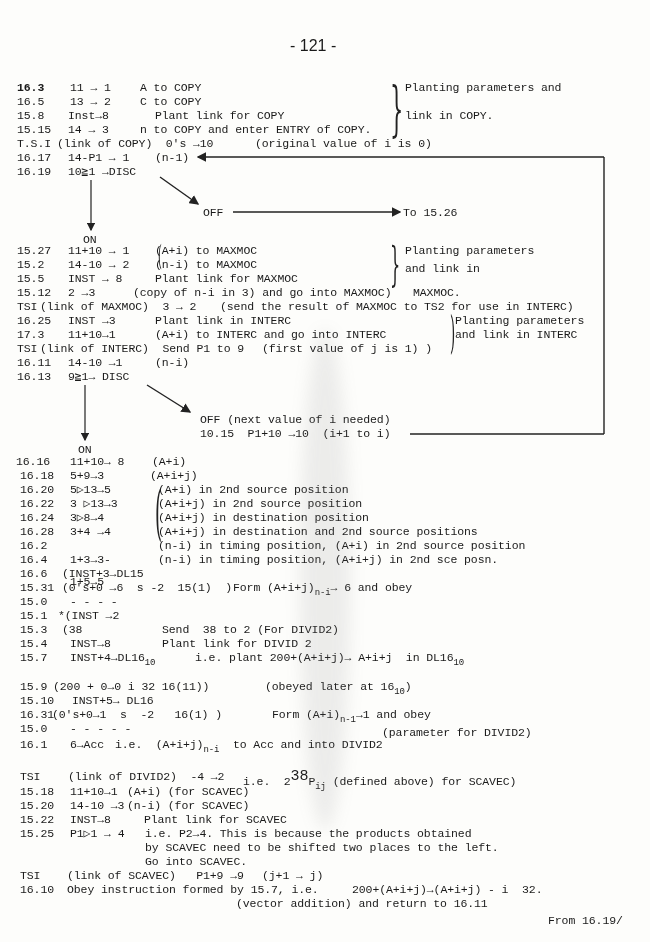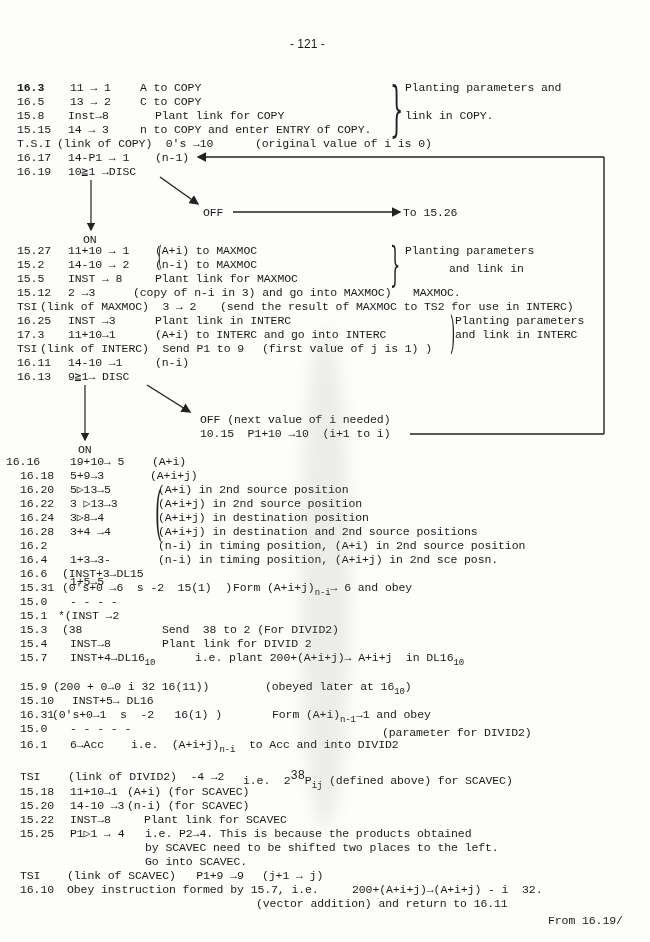--- a/index.html
+++ b/index.html
@@ -1,21 +1,21 @@
 <!DOCTYPE html>
 <html><head>
 <meta charset="utf-8">
 <style>
   html, body { margin:0; padding:0; }
   body { width:650px; height:942px; background:#fdfdfb; position:relative; overflow:hidden;
          font-family:"Liberation Mono","DejaVu Sans Mono",monospace; color:#1a1a1a; }
   .ln { position:absolute; font-size:11.5px; white-space:pre; line-height:13px; letter-spacing:-0.1px; }
-  .pg { position:absolute; font-family:"Liberation Sans",sans-serif; font-size:12px; }
+  .pg { position:absolute; font-family:"Liberation Sans",sans-serif; font-size:16px; }
   .sub { font-size:9px; vertical-align:-4px; }
-  .sup { font-size:12px; vertical-align:5px; }
+  .sup { font-size:15px; vertical-align:5px; }
   .brace { position:absolute; font-family:"DejaVu Serif",serif; color:#222; line-height:1; }
   .speck { position:absolute; background:rgba(120,120,120,0.25); border-radius:50%; }
   svg { position:absolute; left:0; top:0; overflow:visible; }
 </style>
 </head>
 <body>
 
 <div>
 
   <div class="pg" style="left:290px;top:37px;">- 121 -</div>
@@ -62,21 +62,21 @@
   <div class="ln" style="left:17px;top:258px;">15.2</div>
   <div class="ln" style="left:68px;top:258px;">14-10 → 2</div>
   <div class="ln" style="left:155px;top:258px;">(n-i) to MAXMOC</div>
 
   <div class="ln" style="left:17px;top:272px;">15.5</div>
   <div class="ln" style="left:68px;top:272px;">INST → 8</div>
   <div class="ln" style="left:155px;top:272px;">Plant link for MAXMOC</div>
 
   <div class="brace" style="left:390px;top:241px;font-size:46px;transform:scaleX(0.35);transform-origin:left top;">}</div>
   <div class="ln" style="left:405px;top:244px;">Planting parameters</div>
-  <div class="ln" style="left:405px;top:262px;margin-left:44px;">and link in</div>
+  <div class="ln" style="left:405px;top:262px;">and link in</div>
   <div class="ln" style="left:413px;top:286px;">MAXMOC.</div>
 
   <div class="ln" style="left:17px;top:286px;">15.12</div>
   <div class="ln" style="left:68px;top:286px;">2 →3</div>
   <div class="ln" style="left:133px;top:286px;">(copy of n-i in 3) and go into MAXMOC)</div>
 
   <div class="ln" style="left:17px;top:300px;">TSI</div>
   <div class="ln" style="left:40px;top:300px;">(link of MAXMOC)  3 → 2</div>
   <div class="ln" style="left:220px;top:300px;">(send the result of MAXMOC to TS2 for use in INTERC)</div>
 
@@ -98,22 +98,22 @@
   <div class="ln" style="left:68px;top:356px;">14-10 →1</div>
   <div class="ln" style="left:155px;top:356px;">(n-i)</div>
 
   <div class="ln" style="left:17px;top:370px;">16.13</div>
   <div class="ln" style="left:68px;top:370px;">9≧1→ DISC</div>
 
   <div class="ln" style="left:200px;top:413px;">OFF (next value of i needed)</div>
   <div class="ln" style="left:200px;top:427px;">10.15  P1+10 →10  (i+1 to i)</div>
   <div class="ln" style="left:78px;top:443px;">ON</div>
 
-  <div class="ln" style="left:6px;top:455px;text-align:center;">16.16</div>
-  <div class="ln" style="left:70px;top:455px;">19+10→ 5</div>
+  <div class="ln" style="left:16px;top:455px;text-align:center;">16.16</div>
+  <div class="ln" style="left:70px;top:455px;">11+10→ 8</div>
   <div class="ln" style="left:152px;top:455px;">(A+i)</div>
 
   <div class="ln" style="left:20px;top:469px;">16.18</div>
   <div class="ln" style="left:70px;top:469px;">5+9→3</div>
   <div class="ln" style="left:150px;top:469px;">(A+i+j)</div>
 
   <div class="ln" style="left:20px;top:483px;">16.20</div>
   <div class="ln" style="left:70px;top:483px;">5▷13→5</div>
   <div class="ln" style="left:158px;top:483px;">(A+i) in 2nd source position</div>
 
@@ -172,21 +172,21 @@
   <div class="ln" style="left:20px;top:708px;">16.31</div>
   <div class="ln" style="left:52px;top:708px;">(0's+0→1  s  -2   16(1) )</div>
   <div class="ln" style="left:272px;top:708px;"><span>Form (A+i)</span><span class="sub">n-1</span><span>→1 and obey</span></div>
 
   <div class="ln" style="left:20px;top:722px;">15.0</div>
   <div class="ln" style="left:70px;top:722px;">- - - - -</div>
   <div class="ln" style="left:382px;top:726px;">(parameter for DIVID2)</div>
 
   <div class="ln" style="left:20px;top:738px;">16.1</div>
   <div class="ln" style="left:70px;top:738px;">6→Acc</div>
-  <div class="ln" style="left:131px;top:738px;"><span>i.e.  (A+i+j)</span><span class="sub">n-i</span><span>  </span><span>to Acc and into DIVID2</span></div>
+  <div class="ln" style="left:115px;top:738px;"><span>i.e.  (A+i+j)</span><span class="sub">n-i</span><span>  </span><span>to Acc and into DIVID2</span></div>
 
   <div class="ln" style="left:20px;top:770px;">TSI</div>
   <div class="ln" style="left:68px;top:770px;">(link of DIVID2)  -4 →2</div>
   <div class="ln" style="left:243px;top:770px;"><span>i.e.  2</span><span class="sup">38</span><span>P</span><span class="sub">ij</span><span> </span><span>(defined above) for SCAVEC)</span></div>
 
   <div class="ln" style="left:20px;top:785px;">15.18</div>
   <div class="ln" style="left:70px;top:785px;">11+10→1</div>
   <div class="ln" style="left:127px;top:785px;">(A+i) (for SCAVEC)</div>
 
   <div class="ln" style="left:20px;top:799px;">15.20</div>
@@ -204,21 +204,21 @@
   <div class="ln" style="left:145px;top:841px;">by SCAVEC need to be shifted two places to the left.</div>
   <div class="ln" style="left:145px;top:855px;">Go into SCAVEC.</div>
 
   <div class="ln" style="left:20px;top:869px;">TSI</div>
   <div class="ln" style="left:67px;top:869px;">(link of SCAVEC)   P1+9 →9</div>
   <div class="ln" style="left:262px;top:869px;">(j+1 → j)</div>
 
   <div class="ln" style="left:20px;top:883px;">16.10</div>
   <div class="ln" style="left:67px;top:883px;">Obey instruction formed by 15.7, i.e.</div>
   <div class="ln" style="left:352px;top:883px;">200+(A+i+j)→(A+i+j) - i  32.</div>
-  <div class="ln" style="left:256px;top:897px;text-align:center;">(vector addition) and return to 16.11</div>
+  <div class="ln" style="left:236px;top:897px;text-align:center;">(vector addition) and return to 16.11</div>
 
   <div class="ln" style="left:548px;top:914px;">From 16.19/</div>
 
   <svg width="650" height="942">
     <defs>
       <marker id="ah" markerWidth="7" markerHeight="7" refX="6" refY="3.5" orient="auto">
         <path d="M0,0 L7,3.5 L0,7 z" fill="#222"></path>
       </marker>
     </defs>
 

